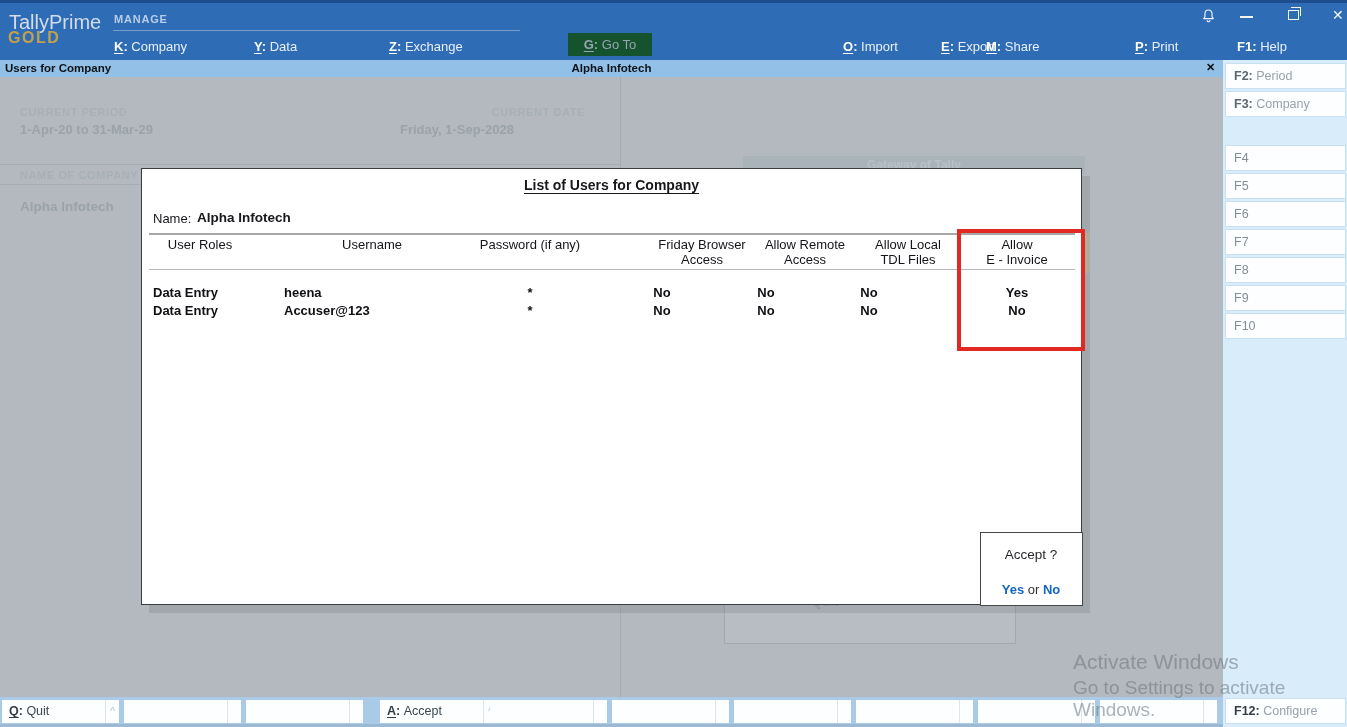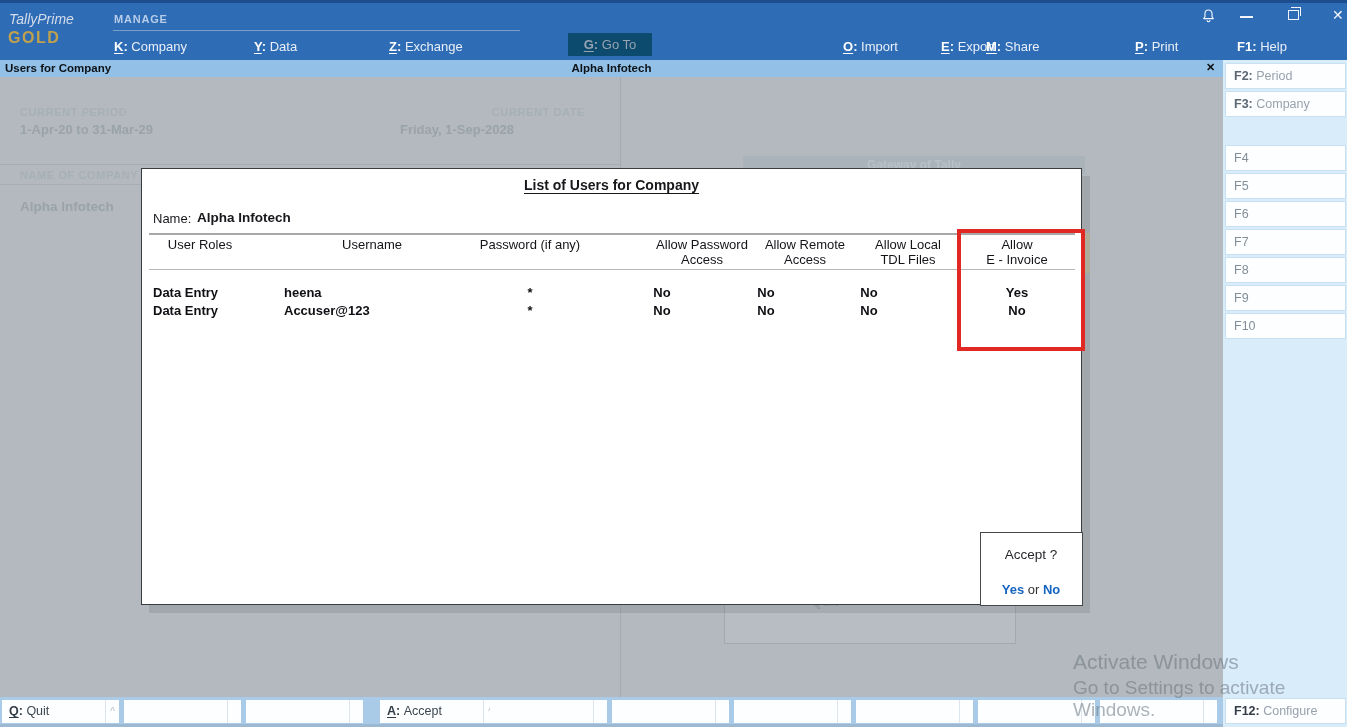--- a/index.html
+++ b/index.html
@@ -4,29 +4,29 @@
 <style>
   html,body{margin:0;padding:0;background:#666;}
   .screen{position:relative;width:1347px;height:727px;overflow:hidden;
           font-family:"Liberation Sans",sans-serif;background:#b3b9be;
           -webkit-font-smoothing:antialiased;}
   .sep{white-space:pre;}
 
   
   .topbar{position:absolute;left:0;top:0;width:1347px;height:60px;background:#2e6cb6;z-index:40;}
   .topbar::before{content:"";position:absolute;left:0;top:0;width:100%;height:3px;background:#1d4d8e;}
-  .brand-top{position:absolute;left:9px;top:11px;font-size:14px;color:#d3dcea;font-style:italic;}
+  .brand-top{position:absolute;left:9px;top:11px;font-size:20px;color:#d3dcea;}
   .brand-bottom{position:absolute;left:8px;top:29px;font-size:16px;font-weight:bold;letter-spacing:1.5px;color:#c2a14d;}
   .manage-label{position:absolute;left:114px;top:13px;font-size:11px;font-weight:bold;letter-spacing:.8px;color:#b7cde9;}
   .manage-underline{position:absolute;left:113px;top:30px;width:407px;height:1px;background:#7b9dcb;}
   .tmenu{position:absolute;top:36px;height:22px;line-height:22px;font-size:13px;color:#e9eff8;cursor:default;}
   .tmenu .hk{font-weight:bold;color:#ffffff;text-decoration:underline;text-underline-offset:2px;}
   .tmenu .sep{font-weight:bold;color:#ffffff;}
   .goto-box{position:absolute;left:568px;top:33px;width:84px;height:23px;line-height:23px;
-            background:#0c4a6e;border-radius:1px;text-align:center;font-size:13px;color:#98a4b2;}
+            background:#14532d;border-radius:1px;text-align:center;font-size:13px;color:#98a4b2;}
   .goto-box .hk{font-weight:bold;color:#98a4b2;text-decoration:underline;text-underline-offset:2px;}
   .goto-box .sep{font-weight:bold;color:#98a4b2;}
   .min-bar{position:absolute;left:1240px;top:16px;width:13px;height:2px;background:#f2f6fb;cursor:pointer;}
   .restore-box{position:absolute;left:1288px;top:10px;width:9px;height:8px;border:1.5px solid #f2f6fb;background:#2e6cb6;cursor:pointer;}
   .restore-box::before{content:"";position:absolute;left:2px;top:-4.5px;width:9px;height:8px;border:1.5px solid #f2f6fb;border-bottom:none;border-left:none;}
   .close-glyph{position:absolute;left:1332px;top:7px;font-size:14px;color:#f2f6fb;cursor:pointer;}
   .bell{position:absolute;left:1200px;top:7px;width:17px;height:18px;cursor:pointer;}
 
   
   .titlebar{position:absolute;left:0;top:60px;width:1223px;height:17px;background:#92c0e7;z-index:40;}
@@ -156,21 +156,21 @@
   <div class="dialog">
     <div class="dlg-title">List of Users for Company</div>
     <div class="dlg-name-label">Name:</div>
     <div class="dlg-name-value">Alpha Infotech</div>
 
     <div class="dlg-rule" style="top:64px;"></div>
 
     <div class="col-h" style="left:8px;top:68px;width:100px;"><span>User Roles</span></div>
     <div class="col-h" style="left:180px;top:68px;width:100px;"><span>Username</span></div>
     <div class="col-h" style="left:313px;top:68px;width:150px;"><span>Password (if any)</span></div>
-    <div class="col-h" style="left:495px;top:68px;width:130px;"><span>Allow Password</span><span class="l2">Access</span></div>
+    <div class="col-h" style="left:495px;top:68px;width:130px;"><span>Friday Browser</span><span class="l2">Access</span></div>
     <div class="col-h" style="left:598px;top:68px;width:130px;"><span>Allow Remote</span><span class="l2">Access</span></div>
     <div class="col-h" style="left:701px;top:68px;width:130px;"><span>Allow Local</span><span class="l2">TDL Files</span></div>
     <div class="col-h" style="left:810px;top:68px;width:130px;"><span>Allow</span><span class="l2">E - Invoice</span></div>
 
     <div class="dlg-rule" style="top:100px;height:1px;background:#b8b8b8;"></div>
 
     <div class="cell" style="left:11px;top:115px;width:120px;">Data Entry</div>
     <div class="cell" style="left:142px;top:115px;width:160px;">heena</div>
     <div class="cell c" style="left:338px;top:115px;width:100px;">*</div>
     <div class="cell c" style="left:470px;top:115px;width:100px;">No</div>

